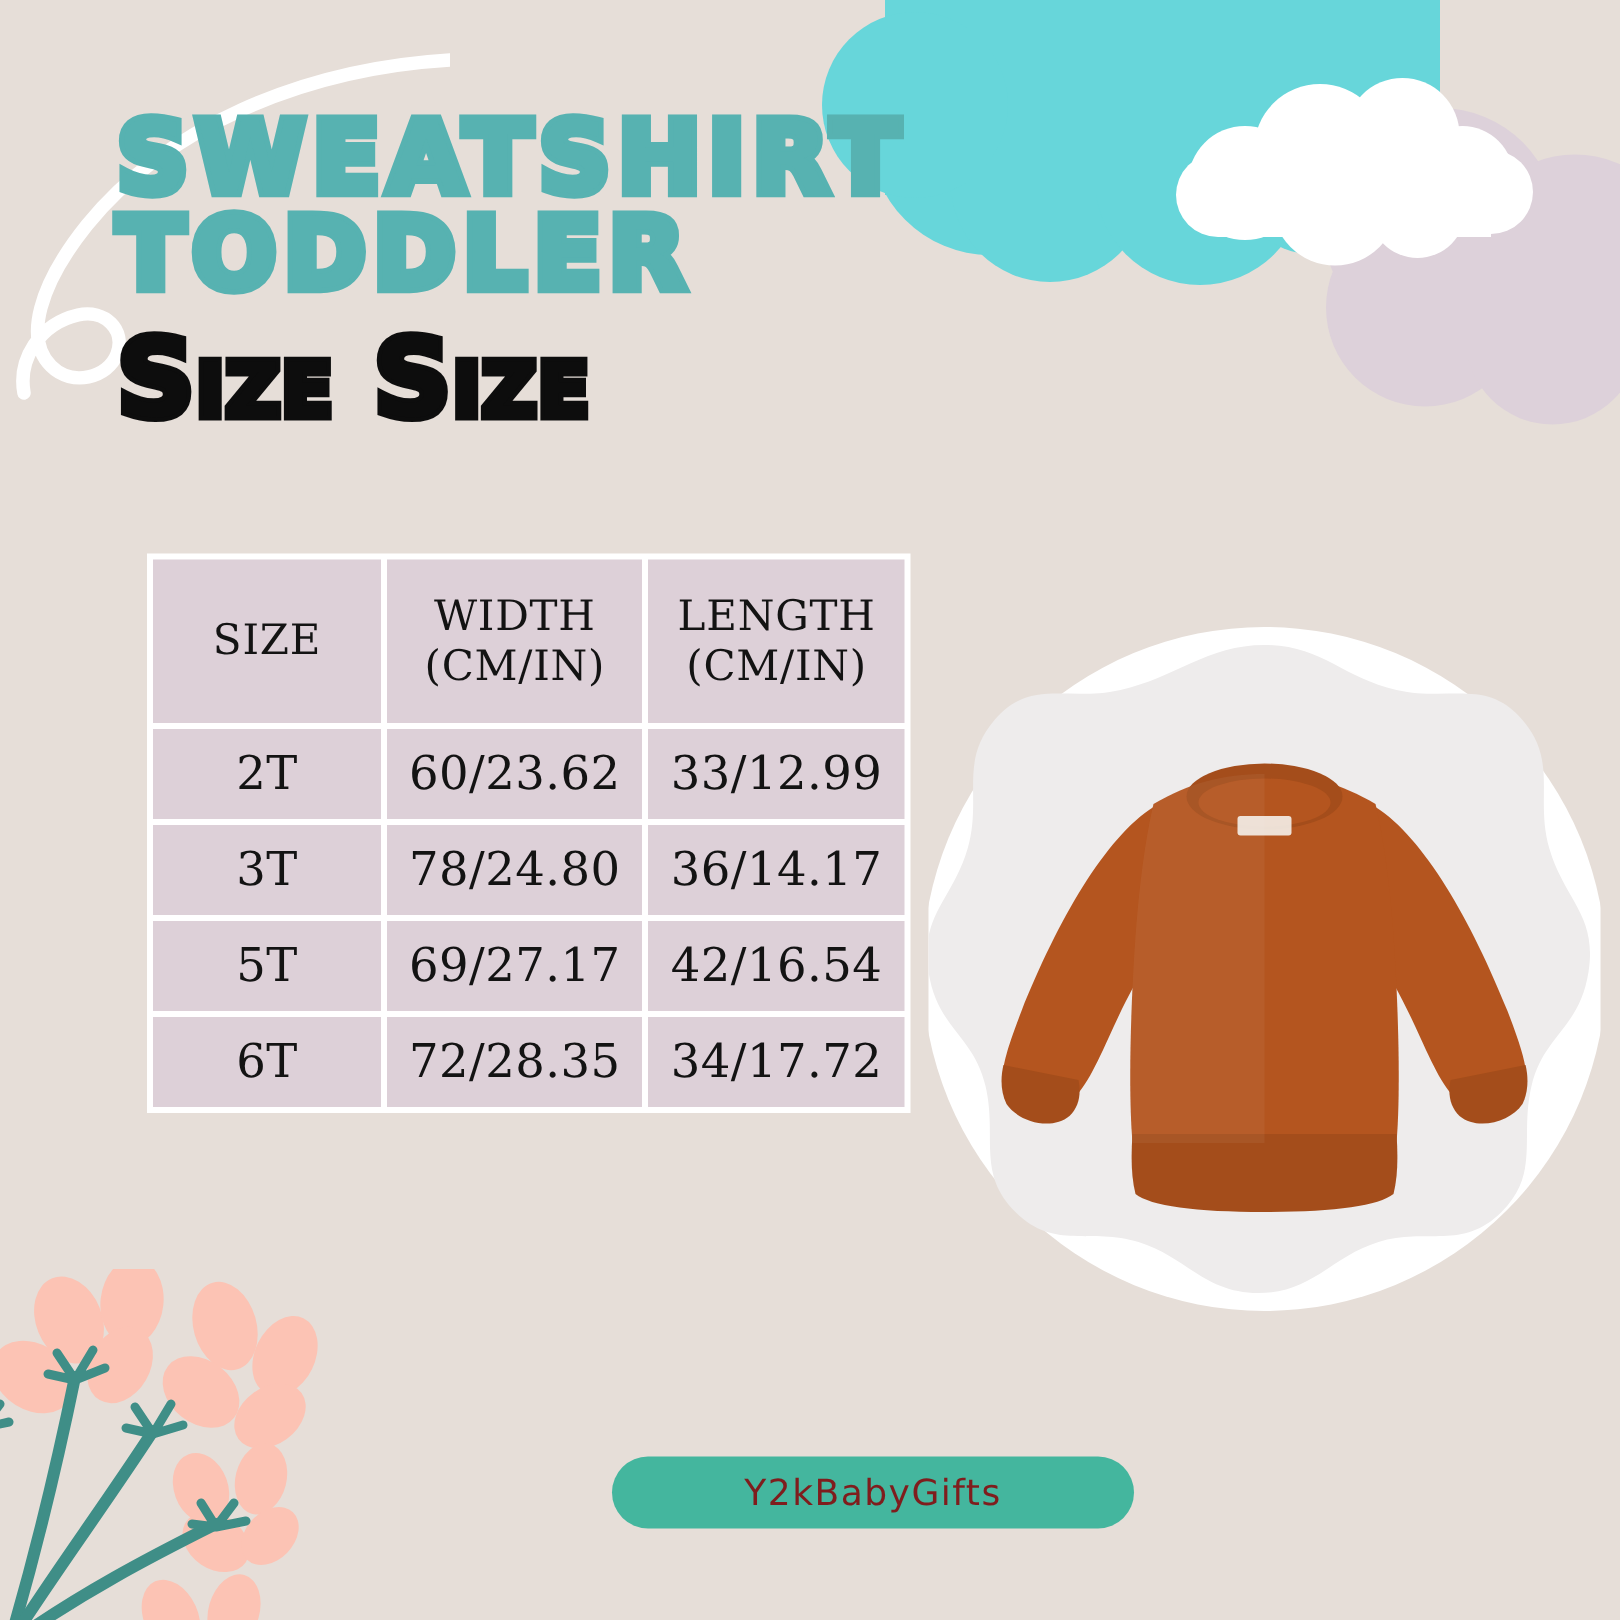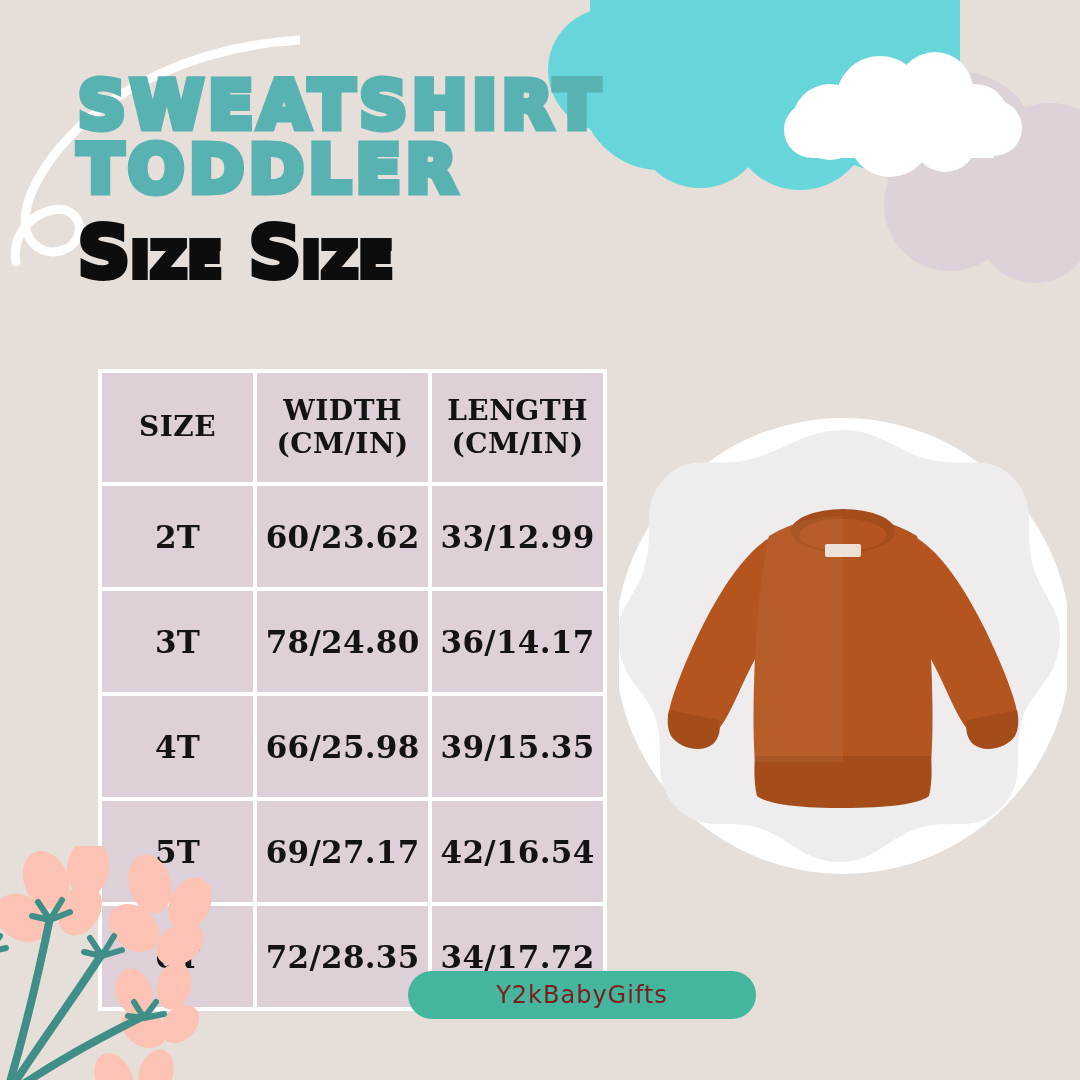--- a/index.html
+++ b/index.html
@@ -76,33 +76,33 @@
     width: 509px;
     border-collapse: separate;
     border-spacing: 4px;
     background: #ffffff;
     padding: 0;
   }
   .size-table td, .size-table th {
     background: #ddd0d8;
     color: #131313;
     font-family: "DejaVu Serif", serif;
-    font-weight: bold;
+    font-weight: normal;
     text-align: center;
     vertical-align: middle;
     padding: 0;
   }
   .size-table th {
     height: 109px;
     font-size: 28px;
     line-height: 1.16;
     letter-spacing: 0.5px;
   }
   .size-table td {
-    height: 101px;
+    height: 60px;
     font-size: 31px;
     letter-spacing: 0.3px;
   }
   .col-size { width: 156px; }
   .col-width { width: 172px; }
   .col-length { width: 172px; }
 
   
   .product-frame {
     position: absolute;
@@ -207,25 +207,20 @@
     <tbody>
       <tr>
         <td>2T</td>
         <td>60/23.62</td>
         <td>33/12.99</td>
       </tr>
       <tr>
         <td>3T</td>
         <td>78/24.80</td>
         <td>36/14.17</td>
-      </tr>
-      <tr>
-        <td>4T</td>
-        <td>66/25.98</td>
-        <td>39/15.35</td>
       </tr>
       <tr>
         <td>5T</td>
         <td>69/27.17</td>
         <td>42/16.54</td>
       </tr>
       <tr>
         <td>6T</td>
         <td>72/28.35</td>
         <td>34/17.72</td>

